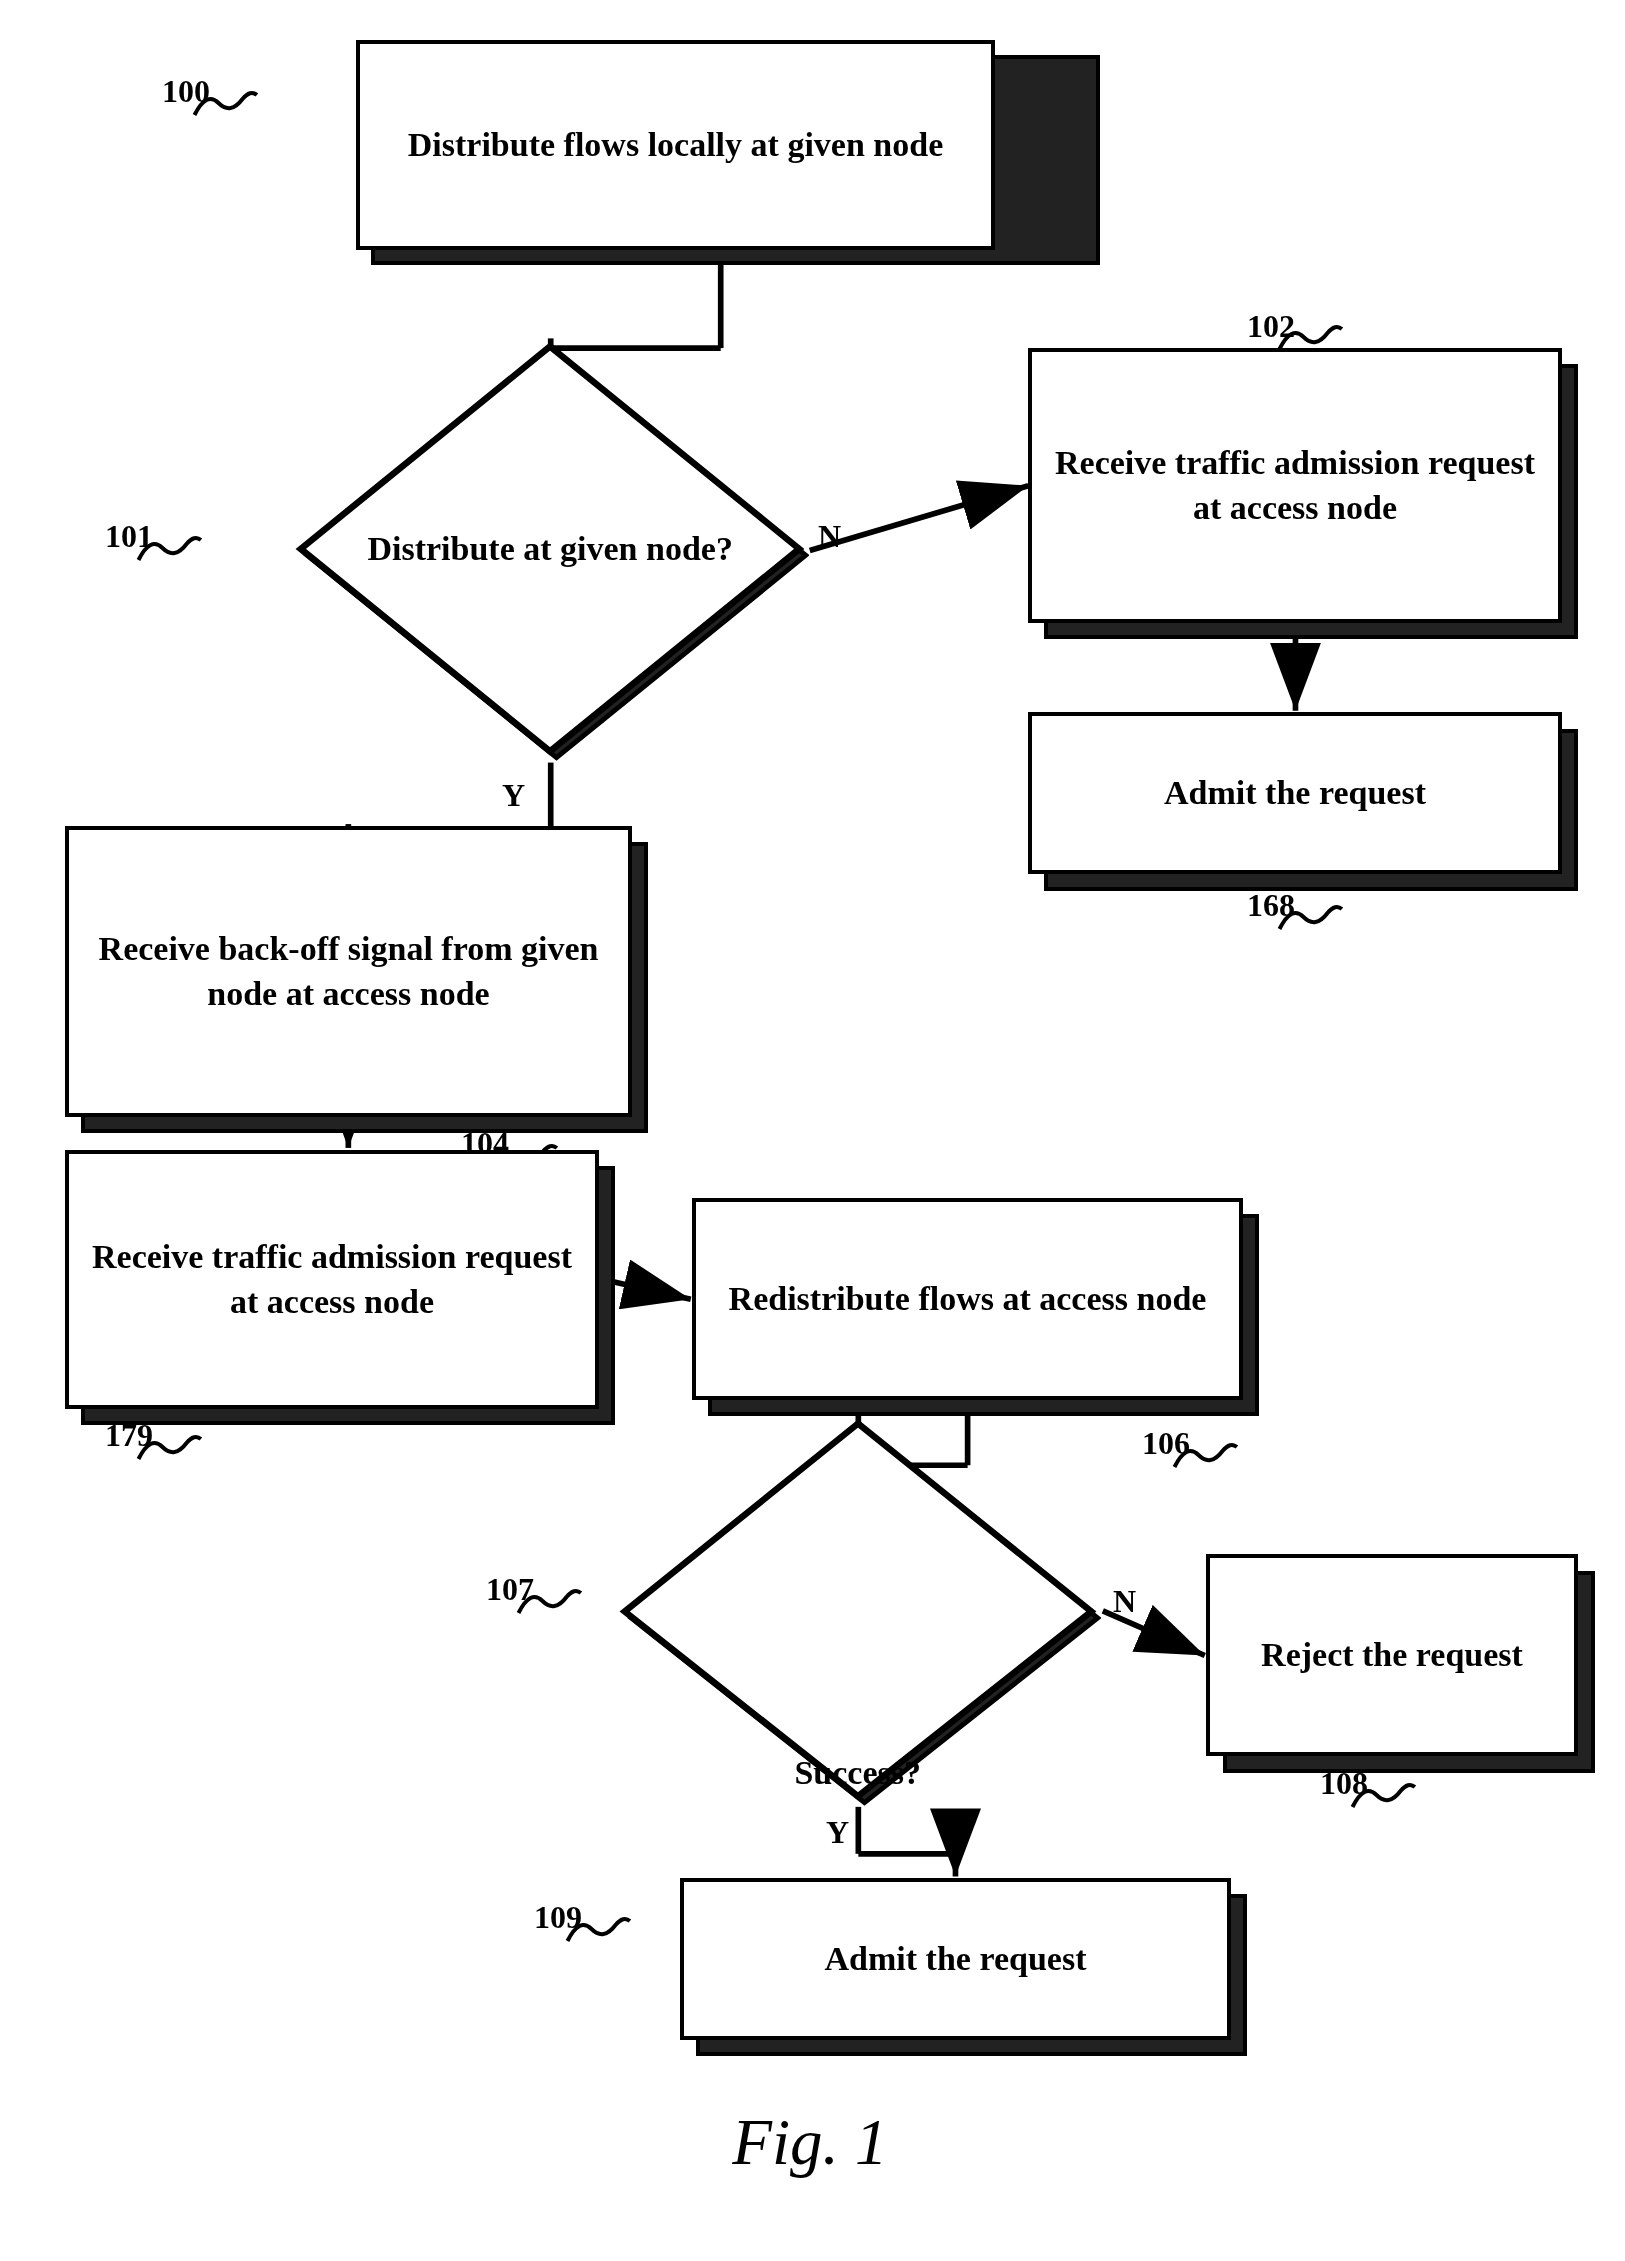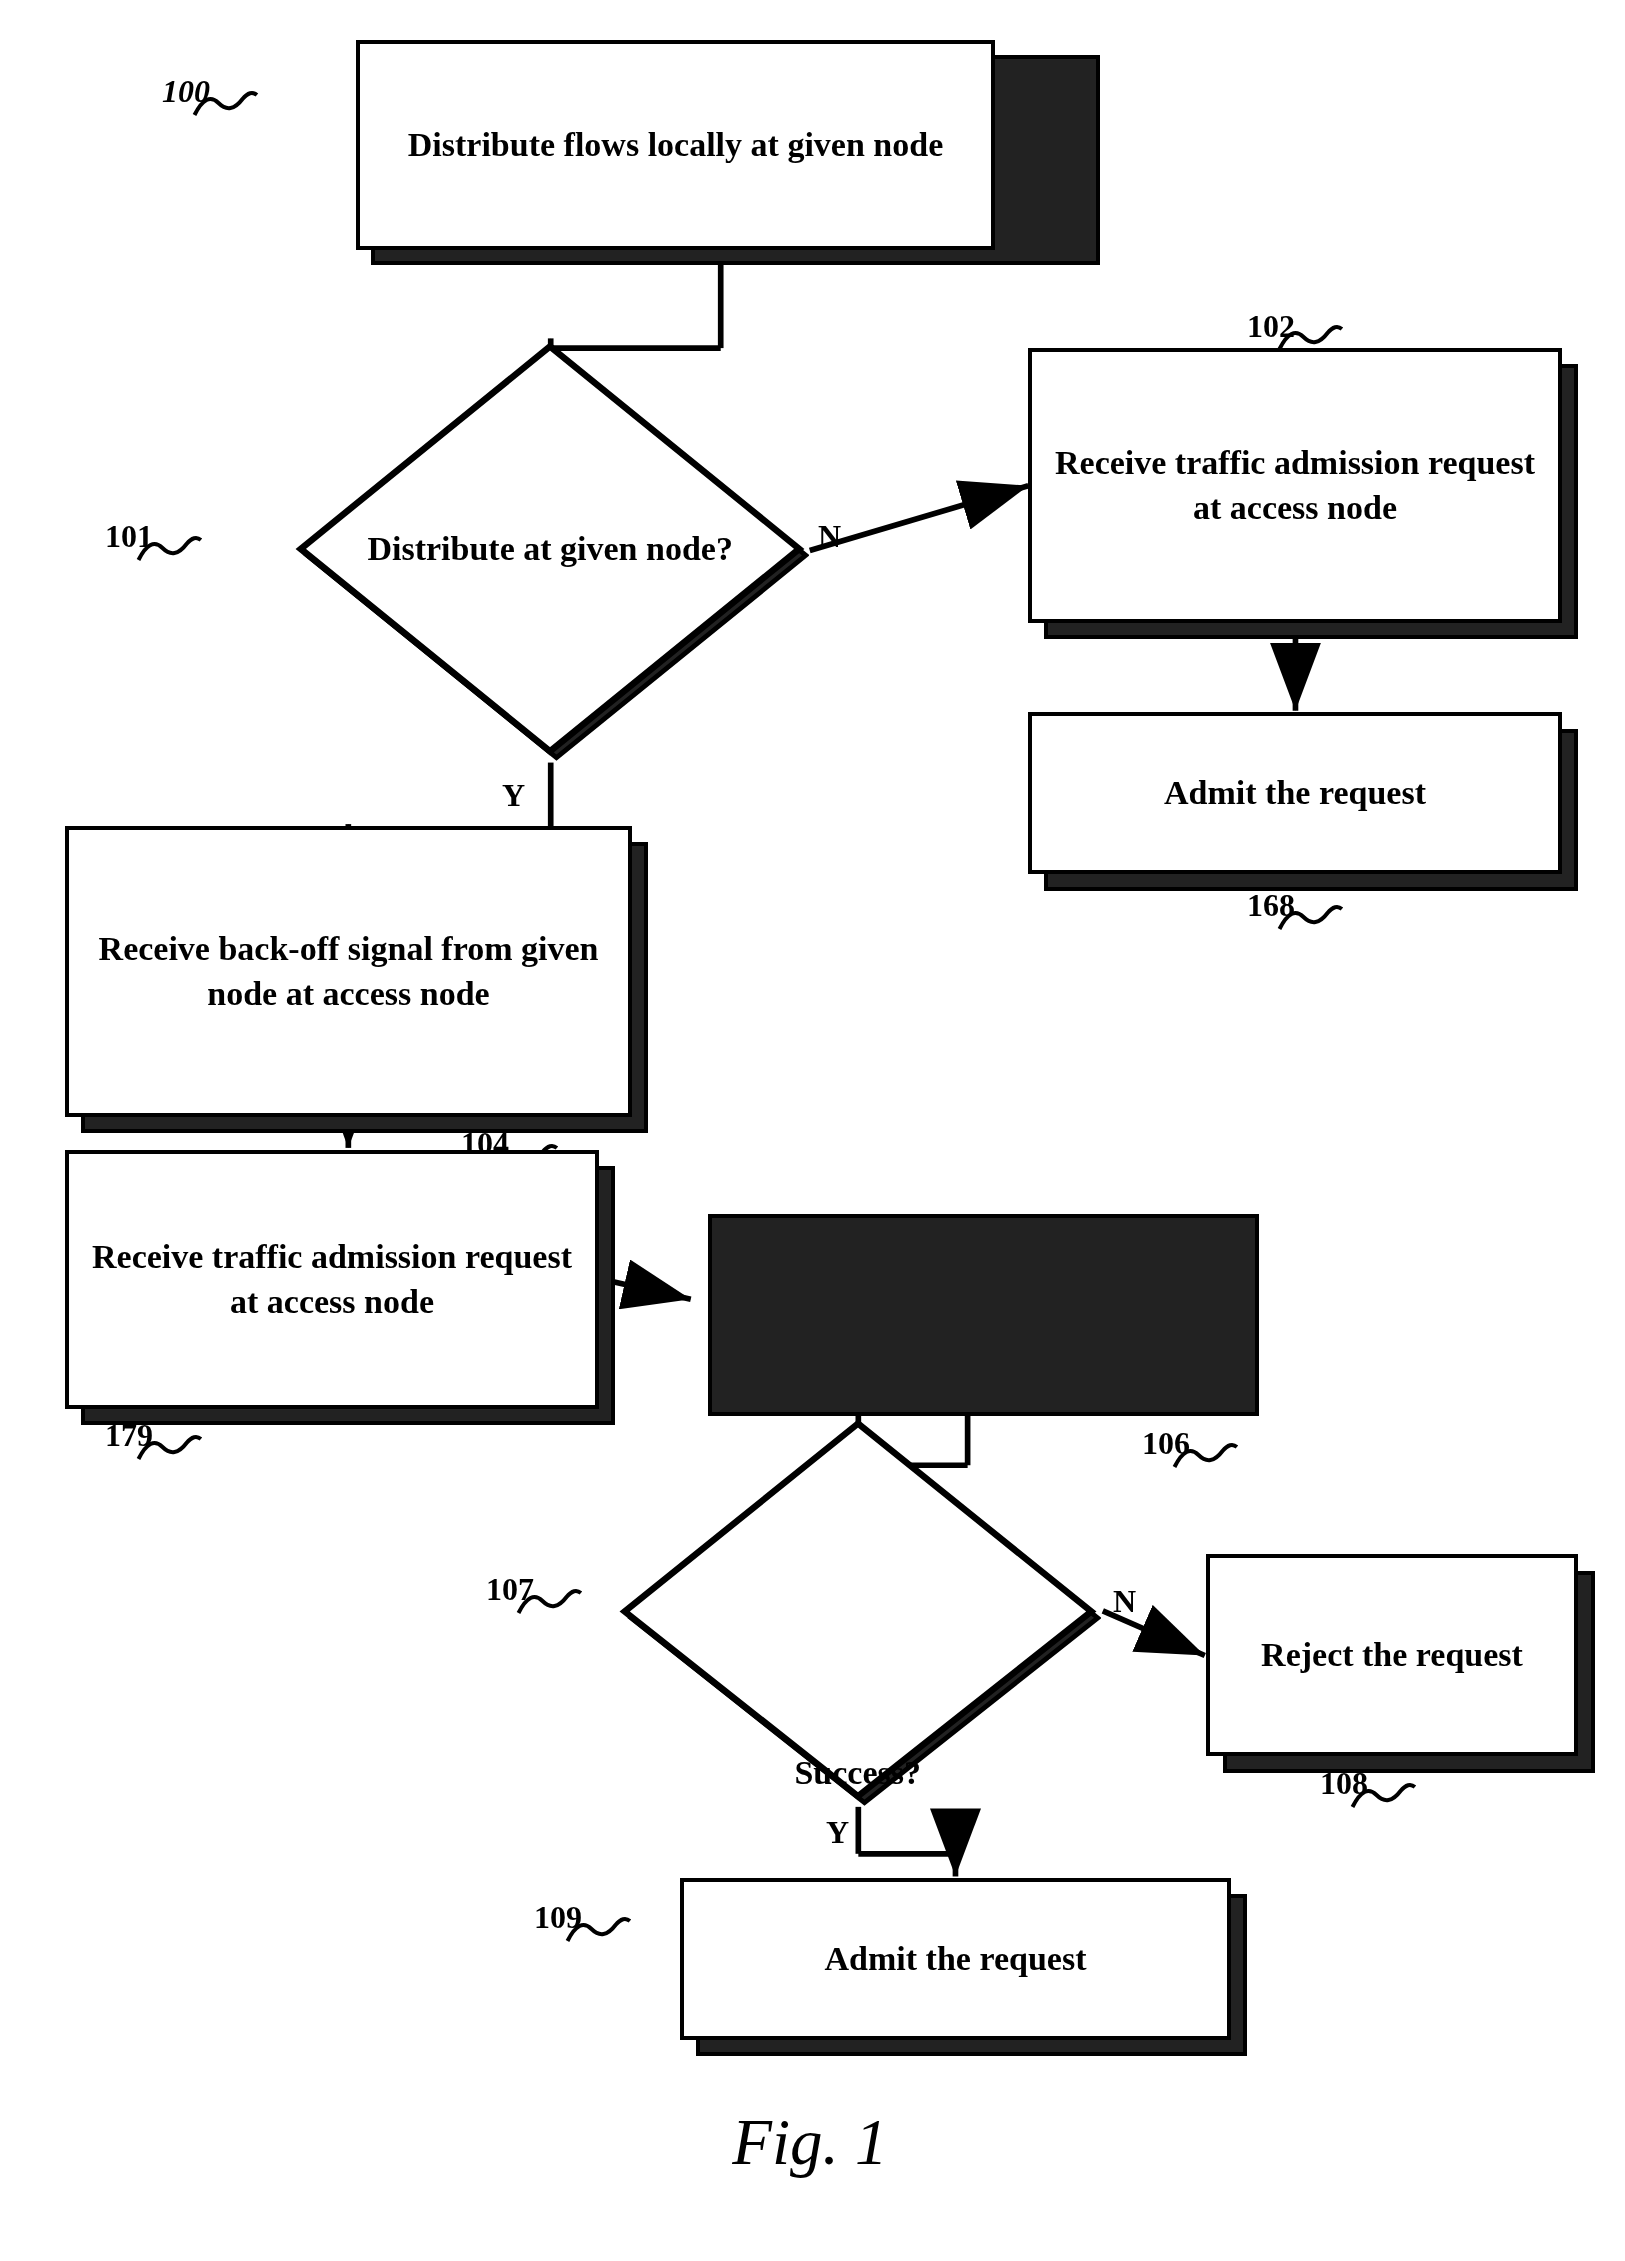--- a/index.html
+++ b/index.html
@@ -125,21 +125,21 @@
     <line x1="1060" y1="2290" x2="1180" y2="2290" stroke="#000" stroke-width="7"></line>
     <line x1="1180" y1="2290" x2="1180" y2="2318" stroke="#000" stroke-width="7" marker-end="url(#arrowhead-big)"></line>
 
   </svg>
 
   <div class="flow-box-shadow" style="left:371px; top:55px; width:729px; height:210px;"></div>
   <div class="flow-box" style="left:356px; top:40px; width:639px; height:210px;">
     <span>Distribute flows locally at given node</span>
   </div>
 
-  <div class="label" style="left:162px; top:73px;font-style:italic;">100</div>
+  <div class="label" style="left:162px; top:73px;">100</div>
 
   <svg style="position:absolute;left:186px;top:83px;" width="73" height="40" xmlns="http://www.w3.org/2000/svg" viewBox="0 0 90 50">
     <path d="M10,40 Q25,10 40,25 Q55,40 70,20 Q80,8 88,15" stroke="#000" stroke-width="5" fill="none"></path>
   </svg>
 
   <div class="diamond-wrapper" style="left:291px; top:340px;">
     <svg width="518" height="421" xmlns="http://www.w3.org/2000/svg" viewBox="0 0 640 520">
 
       <polygon points="328,16 636,266 328,516 20,266" fill="#222" stroke="#000" stroke-width="6"></polygon>
 
@@ -193,20 +193,23 @@
   <div class="flow-box" style="left:65px; top:1150px; width:534px; height:259px;">
     <span>Receive traffic admission request at access node</span>
   </div>
 
   <div class="label" style="left:105px; top:1417px;">179</div>
   <svg style="position:absolute;left:130px;top:1427px;" width="73" height="40" xmlns="http://www.w3.org/2000/svg" viewBox="0 0 90 50">
     <path d="M10,40 Q25,10 40,25 Q55,40 70,20 Q80,8 88,15" stroke="#000" stroke-width="5" fill="none"></path>
   </svg>
 
   <div class="flow-box-shadow" style="left:708px; top:1214px; width:551px; height:202px;"></div>
+  <div class="flow-box" style="left:692px; top:1198px; width:551px; height:202px;">
+    <span>Redistribute flows at access node</span>
+  </div>
 
   <div class="label" style="left:1142px; top:1425px;text-align:center;">106</div>
   <svg style="position:absolute;left:1166px;top:1435px;" width="73" height="40" xmlns="http://www.w3.org/2000/svg" viewBox="0 0 90 50">
     <path d="M10,40 Q25,10 40,25 Q55,40 70,20 Q80,8 88,15" stroke="#000" stroke-width="5" fill="none"></path>
   </svg>
 
   <div class="diamond-wrapper" style="left:615px; top:1417px;">
     <svg width="486" height="389" xmlns="http://www.w3.org/2000/svg" viewBox="0 0 600 480">
 
       <polygon points="308,16 596,248 308,476 20,248" fill="#222" stroke="#000" stroke-width="6"></polygon>

